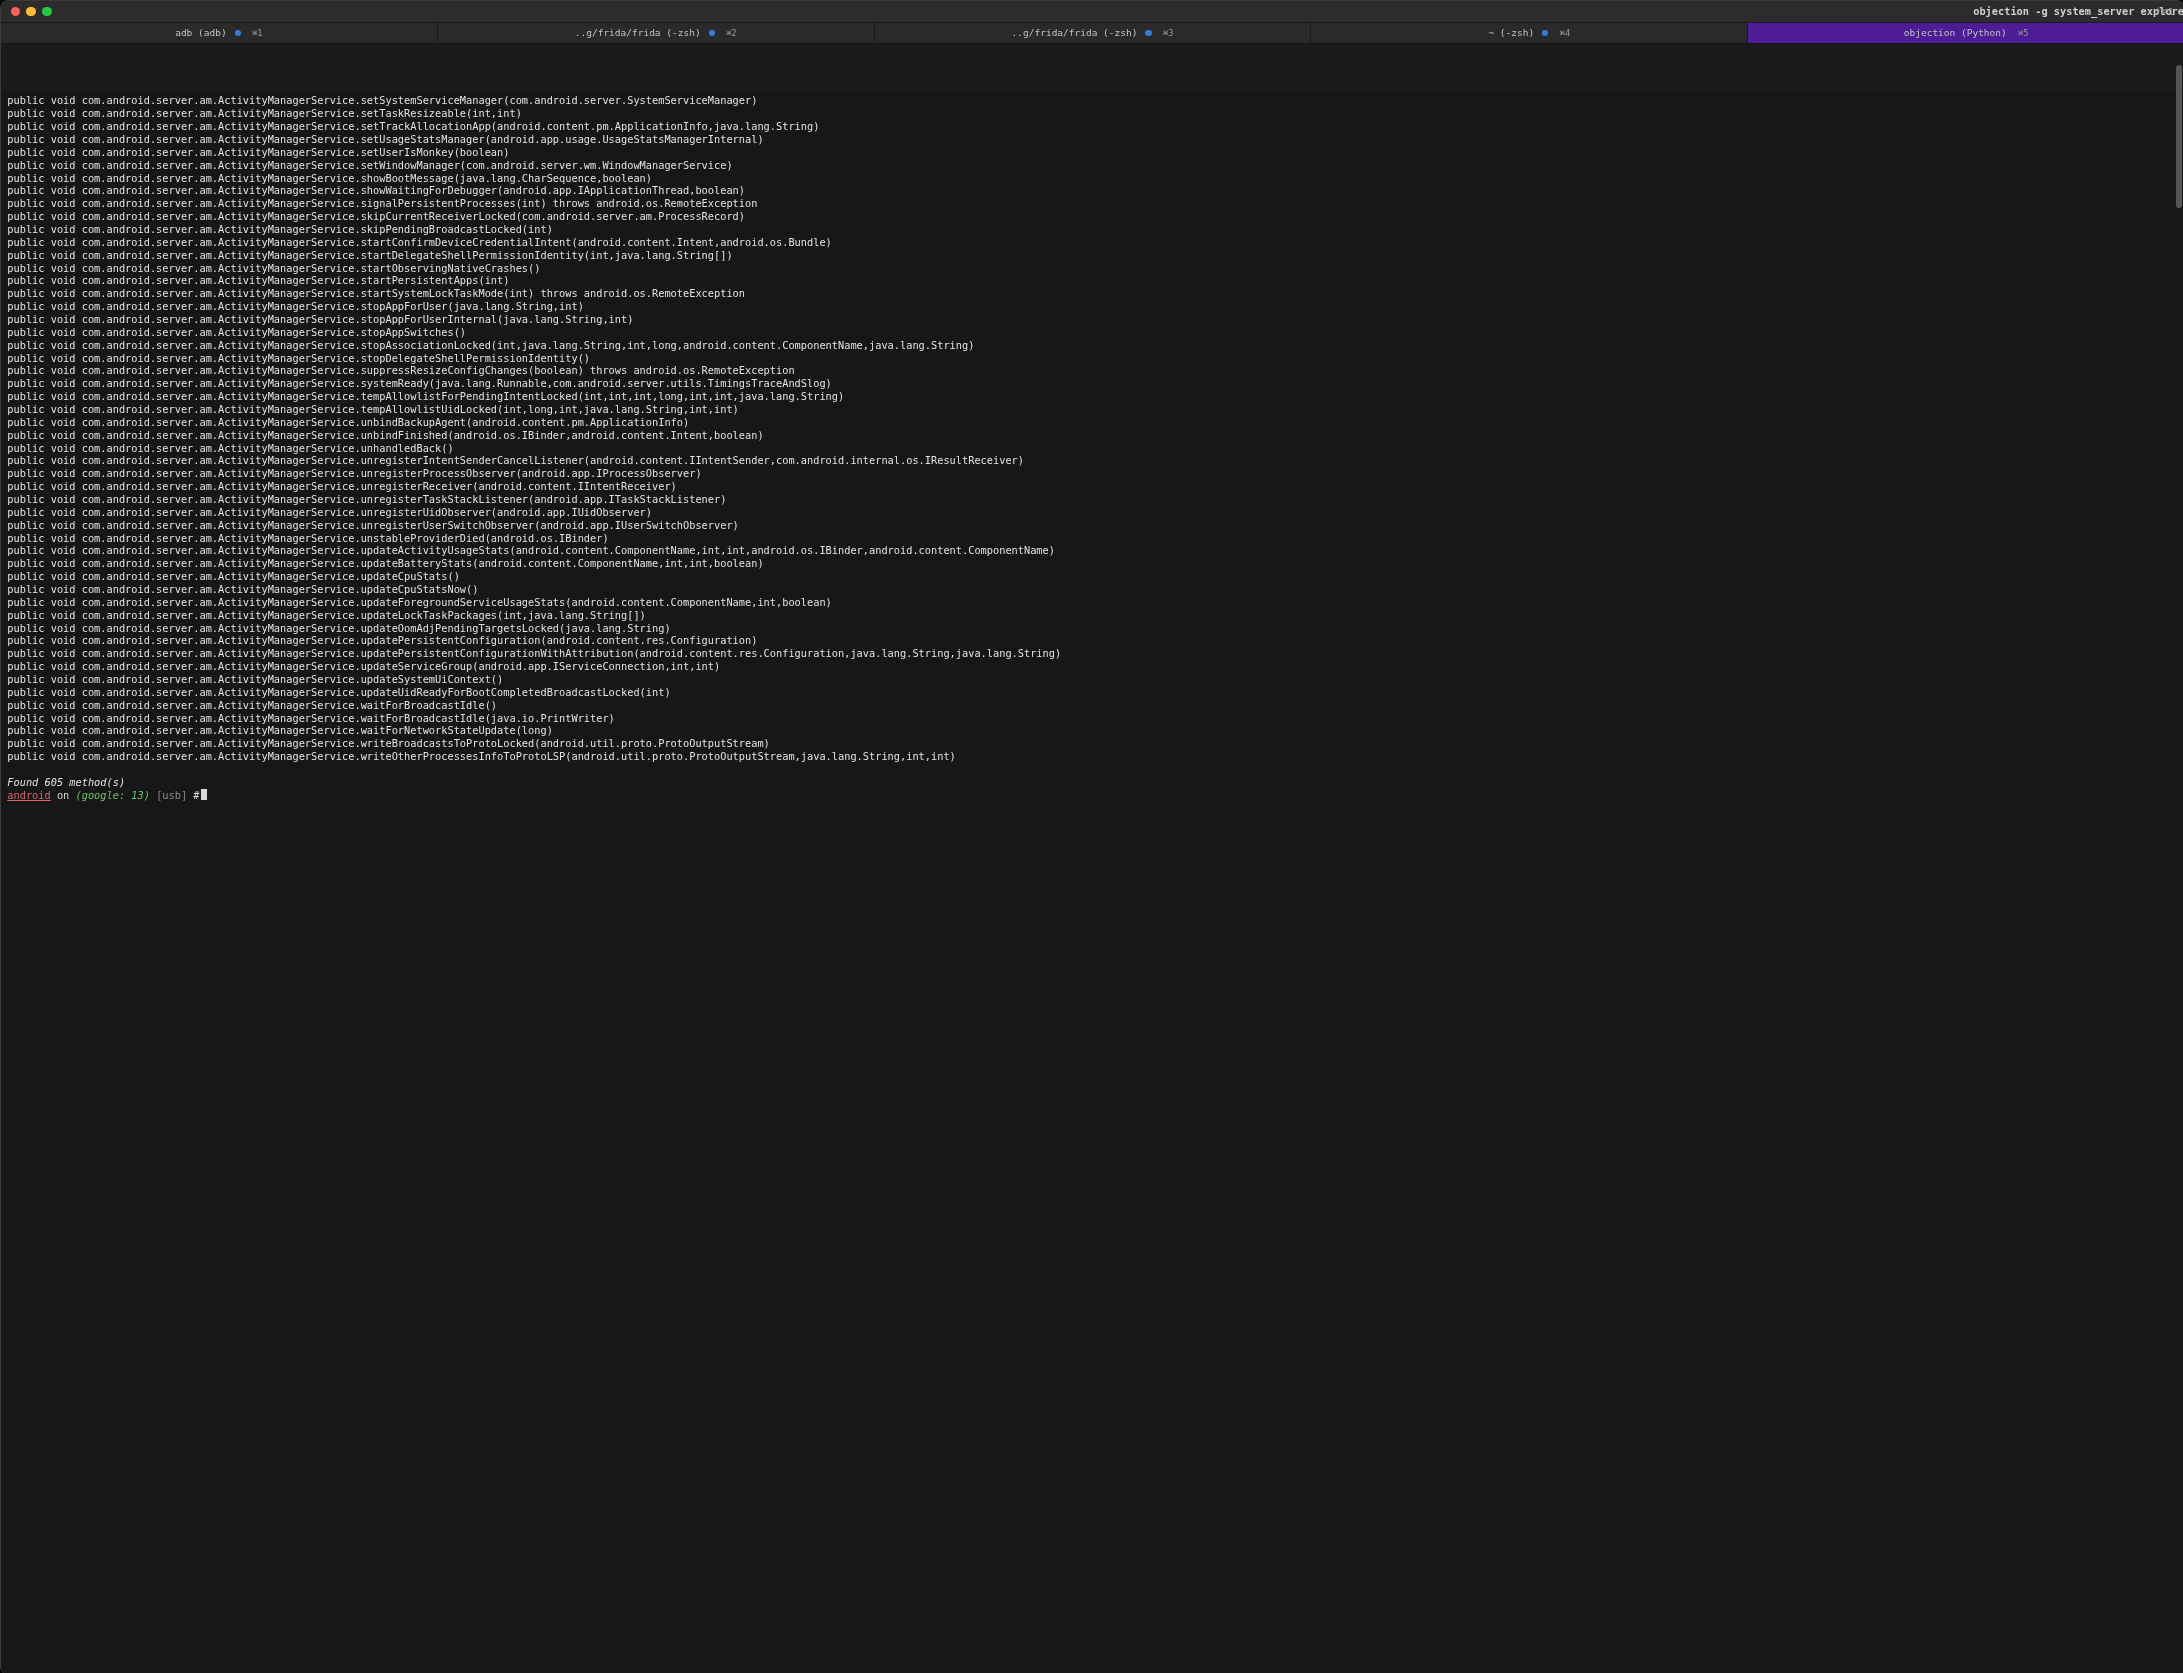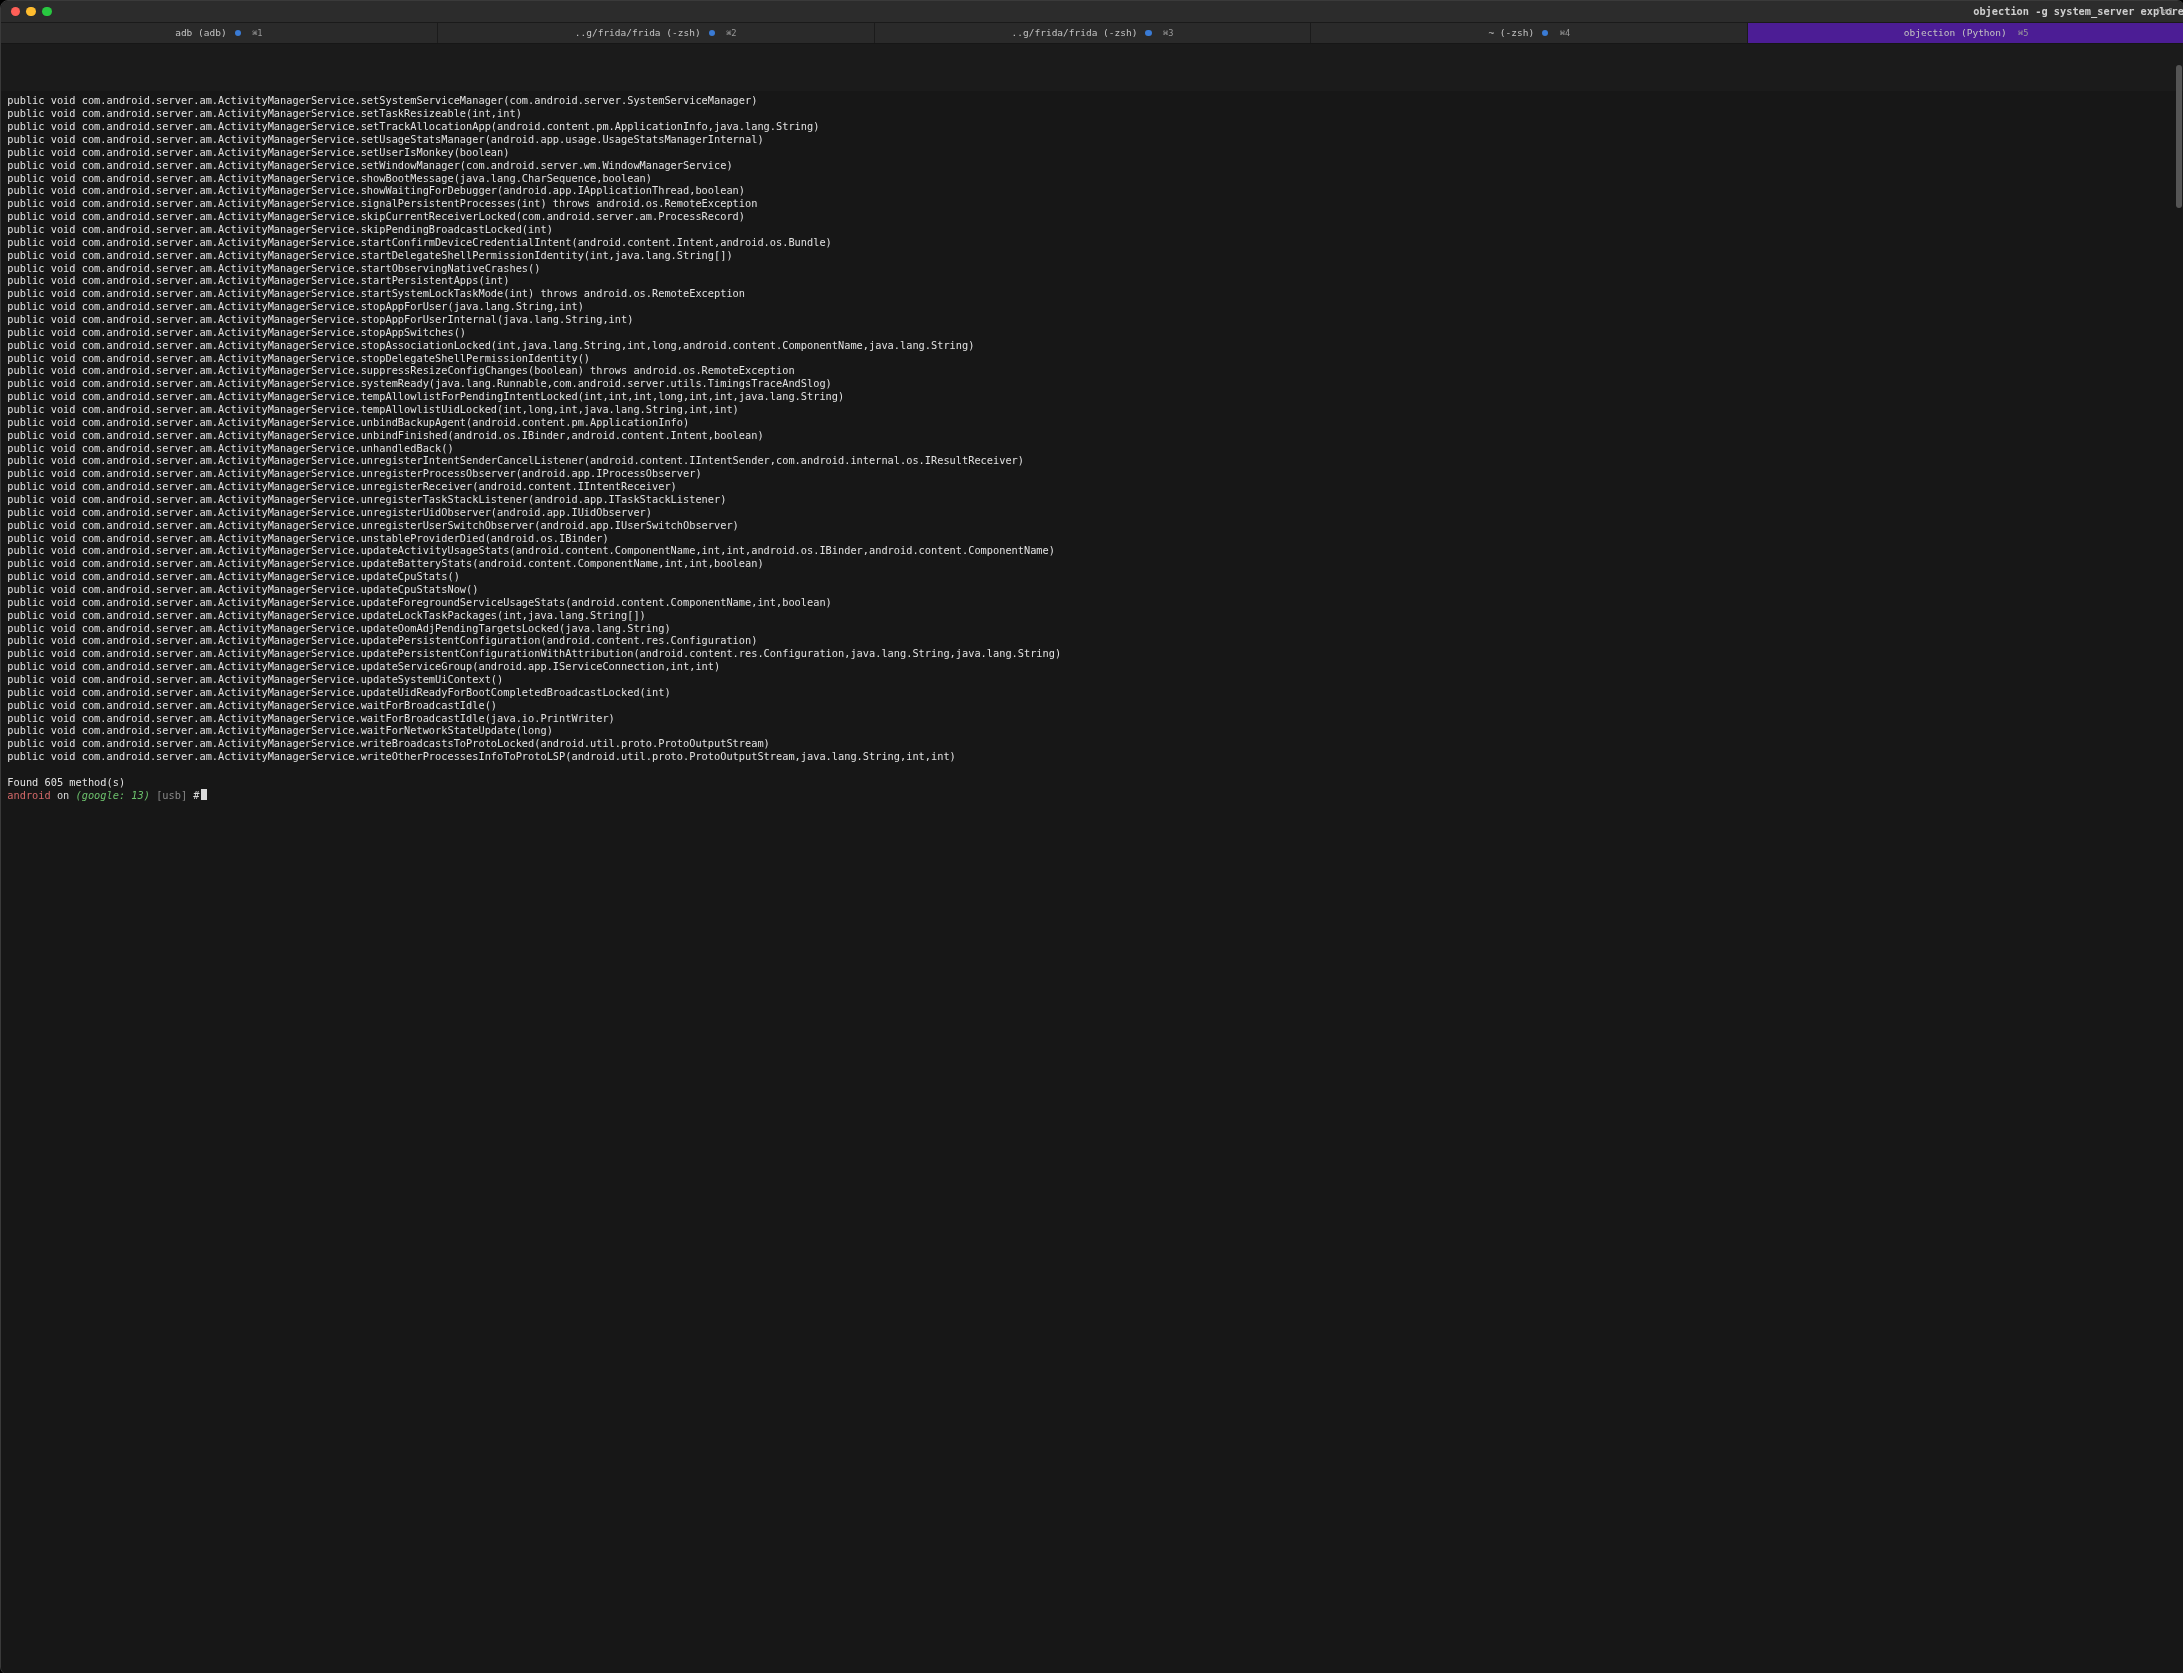--- a/index.html
+++ b/index.html
@@ -93,22 +93,22 @@
     background: #171717;
     padding: 3.2px 6.3px 6.3px 6.3px;
     overflow-y: auto;
     line-height: 1.25;
     white-space: pre;
     position: relative;
     margin-top: 47px;
   }
   .line { color: #e2e2e2; }
   .blank { height: 1.25em; }
-  .summary { color: #e2e2e2; }
-  .prompt .p1 { color: #d26868; }        
+  .summary { color: #e2e2e2; font-style: italic; }
+  .prompt .p1 { color: #d26868; text-decoration: underline; }        
   .prompt .p2 { color: #d9d9d9; }        
   .prompt .p3 { color: #6cc06c; font-style: italic; }        
   .prompt .p4 { color: #8a8a8a; }        
   .prompt .p5 { color: #d9d9d9; }        
   .cursor {
     display: inline-block;
     width: 6.3px; height: 11px;
     background: #d9d9d9;
     vertical-align: -1.6px;
     margin-left: 1.6px;

